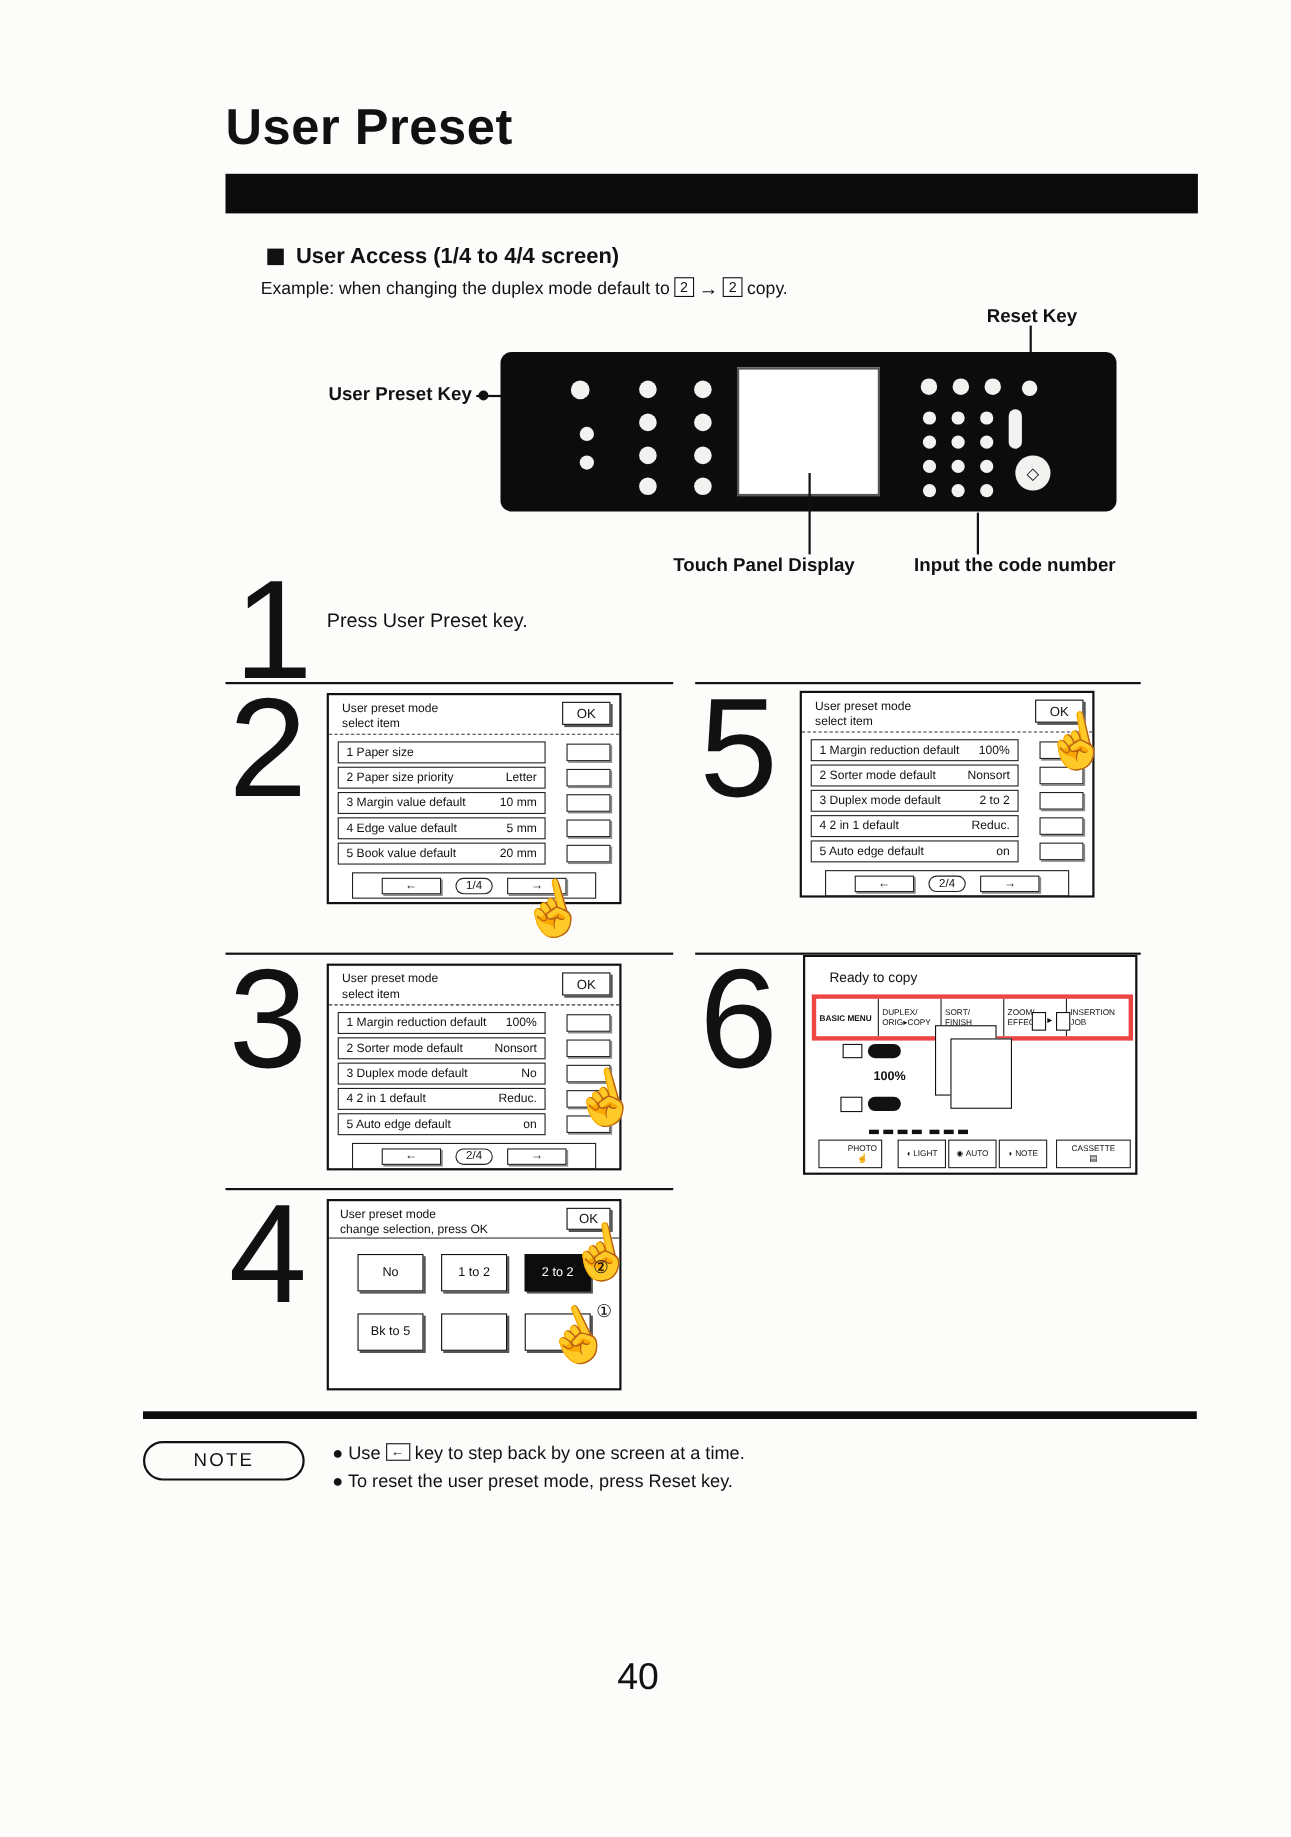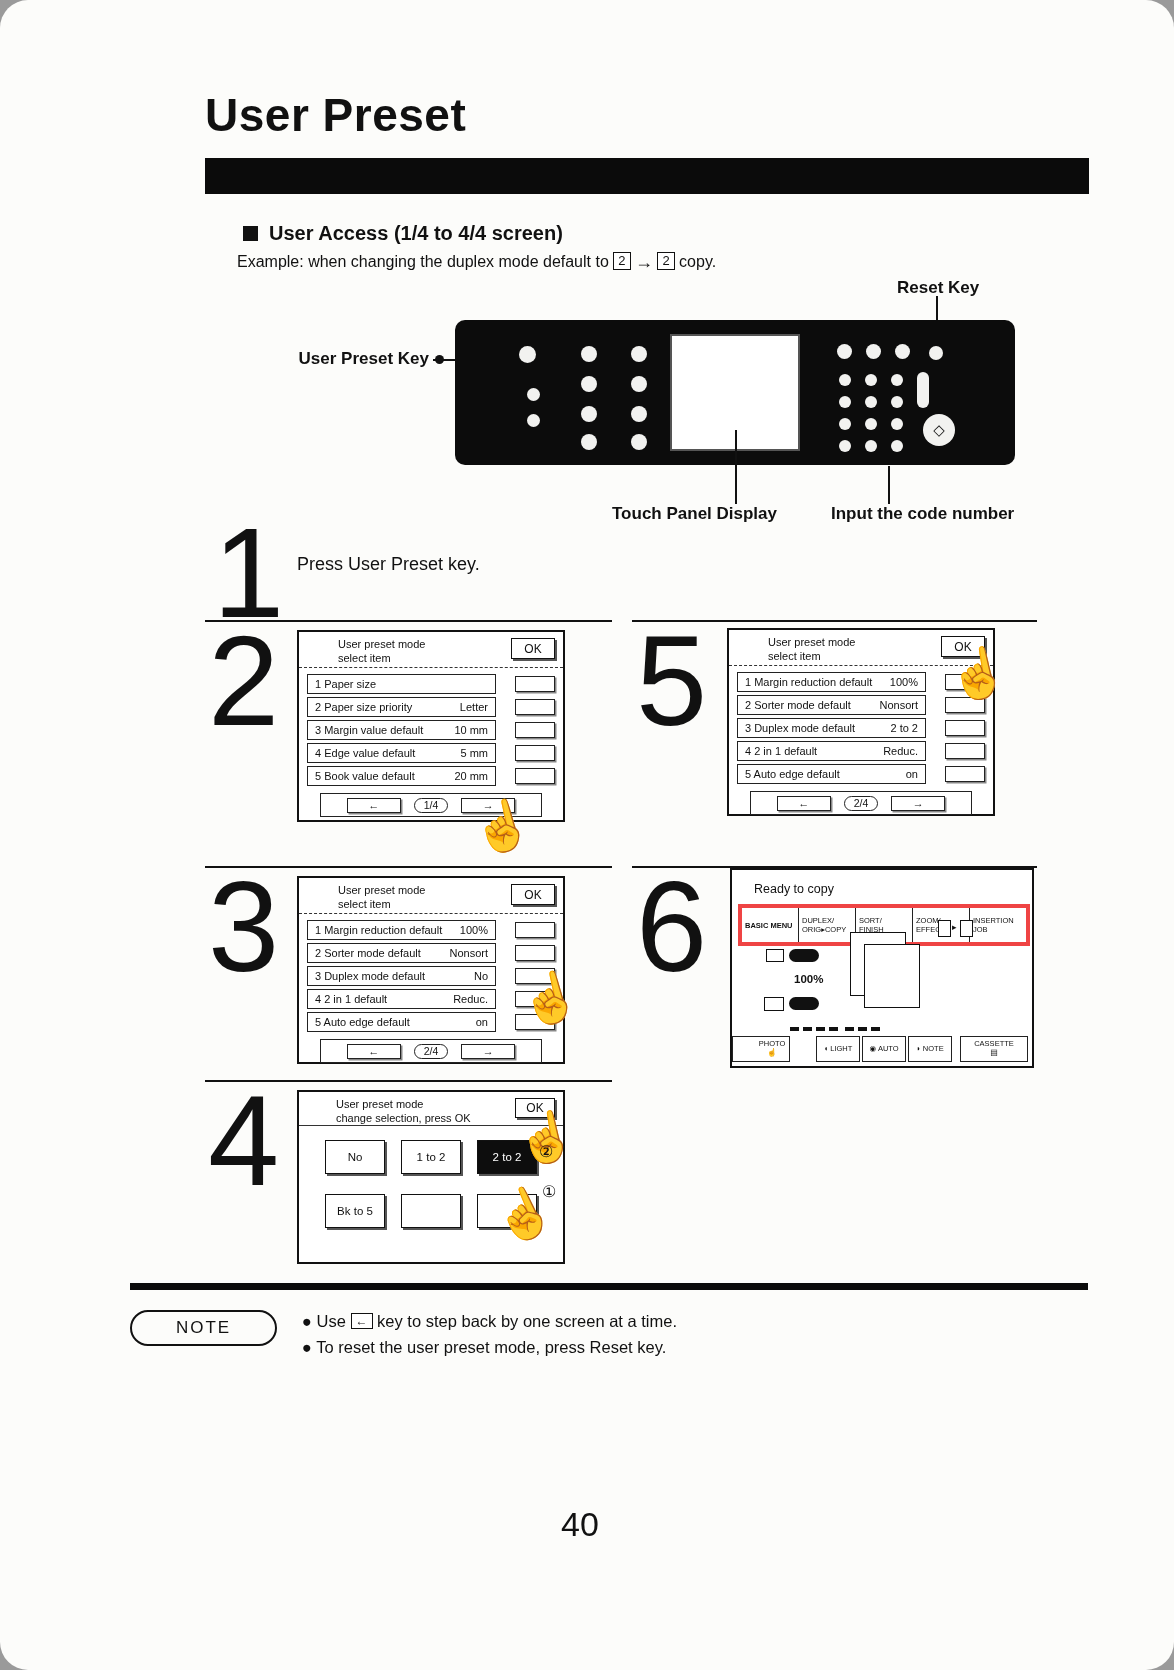--- a/index.html
+++ b/index.html
@@ -1,20 +1,20 @@
 <!DOCTYPE html>
 <html><head>
 <meta charset="utf-8">
 <style>
   * { margin:0; padding:0; box-sizing:border-box; }
   html,body { background:#9a9a9a; }
   .page {
     position:relative; width:1174px; height:1670px; margin:0 auto;
     background:#fcfcfa; color:#111;
-    font-family:"Liberation Sans", sans-serif; overflow:hidden;border-radius:28px;
+    font-family:"Liberation Sans", sans-serif; overflow:hidden;
   }
   .abs { position:absolute; }
 
   .title { font-size:46px; font-weight:bold; letter-spacing:0.5px; }
   .black-bar { background:#0b0b0b; }
   .sec-head { font-size:20px; font-weight:bold; display:flex; align-items:center;padding-left:38px; }
   .sq { display:inline-block; width:15px; height:15px; background:#111; margin-right:11px; }
   .example { font-size:16px; }
   .keycap { display:inline-block; border:1.6px solid #111; padding:0 4px; font-size:13px; line-height:16px; vertical-align:2px; background:#fff; }
   .bold-arrow { font-weight:bold; font-size:18px; vertical-align:-1px; }
@@ -29,21 +29,21 @@
   .pline { position:absolute; background:#111; }
   .pointer-dot { position:absolute; background:#111; border-radius:50%; }
 
   .step-num { font-size:128px; line-height:0.8; font-weight:400; }
   .step-text { font-size:18px; }
   .rule { position:absolute; background:#111; height:2px; }
 
   
   .screen { position:absolute; border:2px solid #111; background:#fff; }
   .scr-head { display:flex; justify-content:space-between; align-items:flex-start; padding:5px 8px 3px 12px; border-bottom:1px dashed #333; height:36px; }
-  .scr-title { font-size:11px; line-height:1.3;margin-left:27px; }
+  .scr-title { font-size:11px; line-height:1.3; }
   .ok-btn { border:1.5px solid #111; width:44px; height:21px; font-size:12px; display:flex; align-items:center; justify-content:center; box-shadow:2px 2px 0 #555; background:#fff; margin-top:1px; }
   .scr-body { padding-top:3px; }
   .item-row { display:flex; align-items:center; gap:19px; margin:3px 8px 0 8px; height:20px; }
   .item-main { flex:1; border:1px solid #222; height:20px; display:flex; align-items:center; justify-content:space-between; padding:0 7px; font-size:11px; }
   .sel-btn { width:40px; height:16px; border:1px solid #222; background:#fff; box-shadow:1.5px 1.5px 0 #888; }
   .scr-nav { margin:7px auto 0 auto; width:222px; height:24px; border:1px solid #222; display:flex; align-items:center; justify-content:center; gap:13px; }
   .nav-btn { width:54px; height:15px; border:1px solid #222; display:flex; align-items:center; justify-content:center; font-size:11px; font-weight:bold; box-shadow:1.5px 1.5px 0 #888; background:#fff; }
   .nav-page { border:1px solid #222; border-radius:9px; height:15px; padding:0 9px; font-size:10.5px; display:flex; align-items:center; background:#fff; }
 
   
@@ -352,21 +352,21 @@
     <div class="s6-icon" style="left:228px;top:50px;width:13px;height:17px;"></div>
 
     <div class="s6-dash" style="left:58px;top:157px;"></div>
     <div class="s6-dash" style="left:71px;top:157px;"></div>
     <div class="s6-dash" style="left:84px;top:157px;"></div>
     <div class="s6-dash" style="left:97px;top:157px;"></div>
     <div class="s6-dash" style="left:113px;top:157px;"></div>
     <div class="s6-dash" style="left:126px;top:157px;"></div>
     <div class="s6-dash" style="left:139px;top:157px;"></div>
 
-    <div class="s6-btn" style="left:0;top:166px;width:58px;padding-left:22px;">
+    <div class="s6-btn" style="left:12px;top:166px;width:58px;padding-left:22px;">
       <span>PHOTO</span>
       <span class="mini">☝</span>
     </div>
     <div class="s6-btn" style="left:84px;top:166px;width:44px;flex-direction:row;gap:2px;">
       <span>◖</span>
       <span>LIGHT</span>
     </div>
     <div class="s6-btn" style="left:130px;top:166px;width:44px;flex-direction:row;gap:2px;">
       <span>◉</span>
       <span>AUTO</span>

